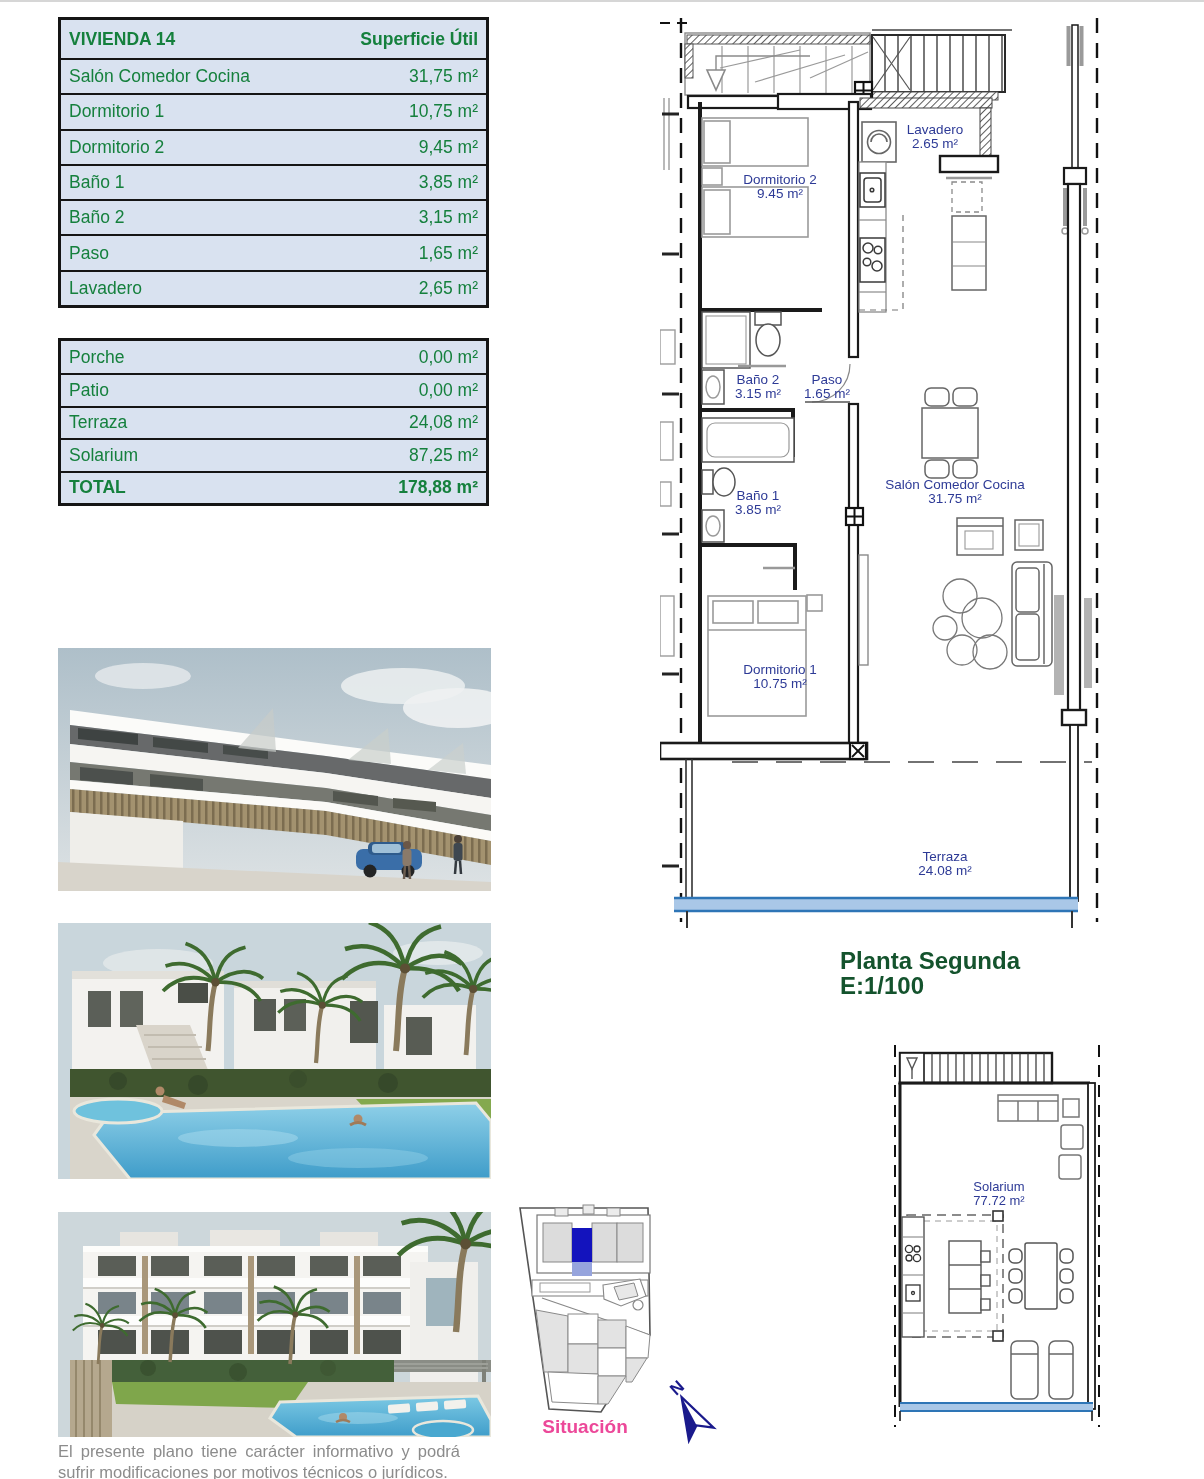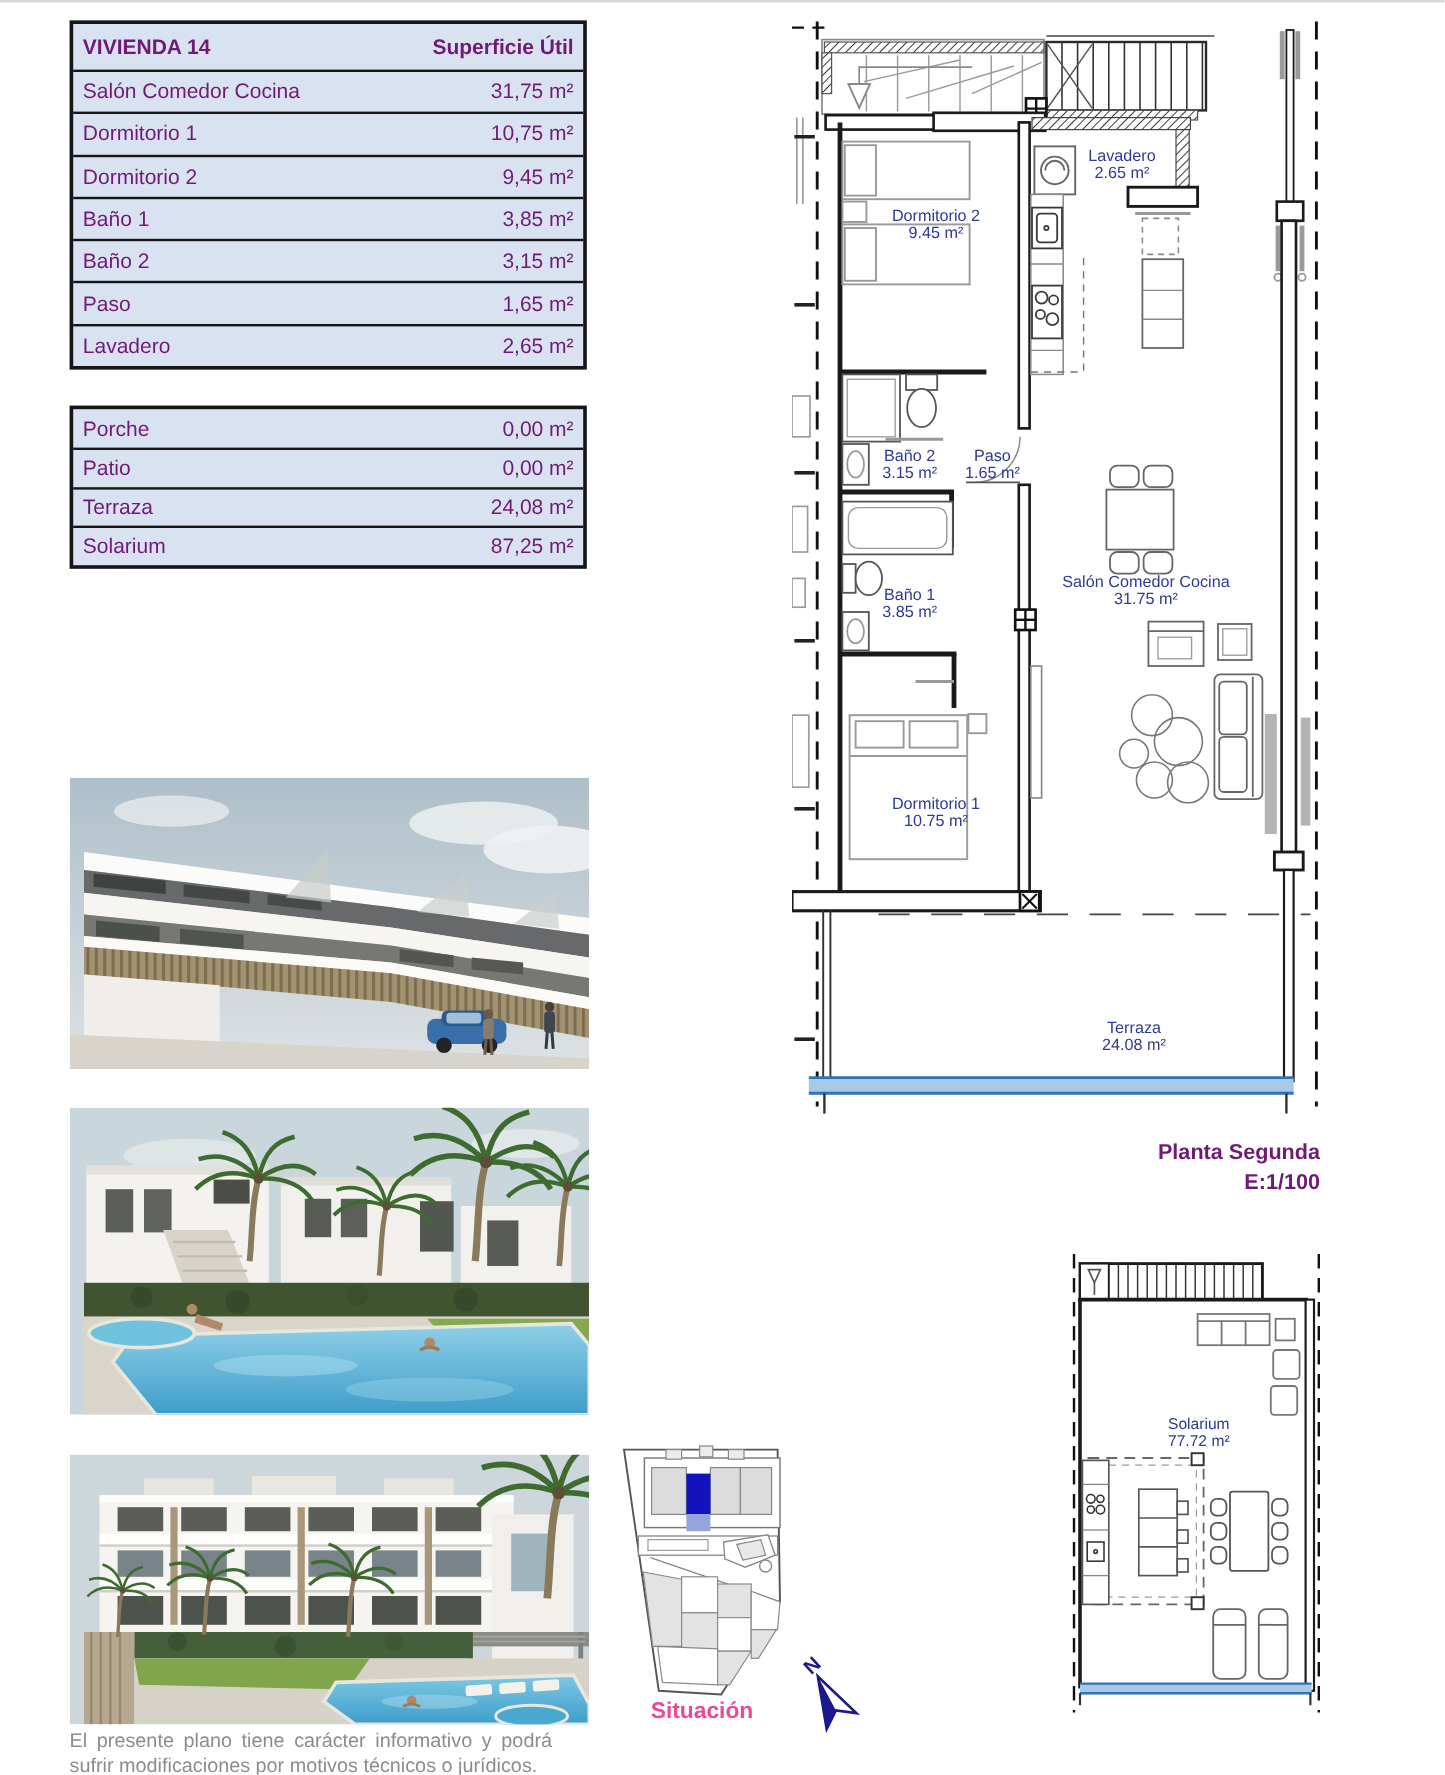--- a/index.html
+++ b/index.html
@@ -2,21 +2,21 @@
 <html><head>
 <meta charset="utf-8">
 <style>
   * { margin:0; padding:0; box-sizing:border-box; }
   html,body { background:#ffffff; }
   body { font-family:"Liberation Sans", sans-serif; }
   .page { position:relative; width:1204px; height:1479px; background:#fff; overflow:hidden; }
 
   
   .area-table { position:absolute; left:58px; width:431px; background:#d9e2f0;
-                border:3px solid #151515; color:#701a75; }
+                border:3px solid #151515; color:#15803d; }
   .area-table .t-row { display:flex; justify-content:space-between; align-items:center;
                 padding:0 8px; border-top:2px solid #151515; font-size:17.5px; }
   .area-table .t-row:first-child { border-top:none; }
   .t-head { font-weight:bold; font-size:18px; }
   .t-bold { font-weight:bold; }
   #table-vivienda { top:17px; }
   #table-vivienda .t-row { height:35.3px; }
   #table-vivienda .t-row:first-child { height:38px; }
   #table-totales { top:338px; }
   #table-totales .t-row { height:32.4px; }
@@ -28,22 +28,22 @@
   #photo3 { top:1212px; height:225px; }
   .photo svg { display:block; }
 
   
   .plan { position:absolute; }
   #plan-segunda { left:660px; top:10px; width:544px; height:920px; }
   #plan-solarium { left:885px; top:1045px; width:219px; height:385px; }
   #map-situacion { left:500px; top:1192px; width:240px; height:226px; }
   #north-arrow { left:655px; top:1365px; width:70px; height:85px; }
 
-  .plan-title { position:absolute; color:#701a75; font-weight:bold; font-size:18px;
-                line-height:25px; text-align:right; }
+  .plan-title { position:absolute; color:#14532d; font-weight:bold; font-size:24px;
+                line-height:25px; text-align:left; }
   #title-segunda { left:840px; top:948px; width:260px; }
   #title-solarium { left:840px; top:1418px; width:258px; }
   #title-situacion { position:absolute; left:510px; top:1416px; width:150px; text-align:center;
                 color:#ec4899; font-weight:bold; font-size:19px; }
 
   .svg-room-label { font-family:"Liberation Sans", sans-serif; font-size:13.5px; fill:#2d3a96; }
   .svg-room-label-s { font-family:"Liberation Sans", sans-serif; font-size:13px; fill:#2d3a96; }
 
   
   #disclaimer { position:absolute; left:58px; top:1441px; width:402px; font-size:16.5px;
@@ -101,20 +101,24 @@
       <span>Patio</span>
       <span>0,00 m²</span>
     </div>
     <div class="t-row">
       <span>Terraza</span>
       <span>24,08 m²</span>
     </div>
     <div class="t-row">
       <span>Solarium</span>
       <span>87,25 m²</span>
+    </div>
+    <div class="t-row t-bold">
+      <span>TOTAL</span>
+      <span>178,88 m²</span>
     </div>
   </div>
 
   <div class="photo" id="photo1">
     <svg width="433" height="243" viewBox="0 0 433 243">
       <defs>
         <linearGradient id="sky1" x1="0" y1="0" x2="0" y2="1">
           <stop offset="0" stop-color="#aebfc9"></stop>
             <stop offset="1" stop-color="#dde2e4"></stop>
         </linearGradient>

